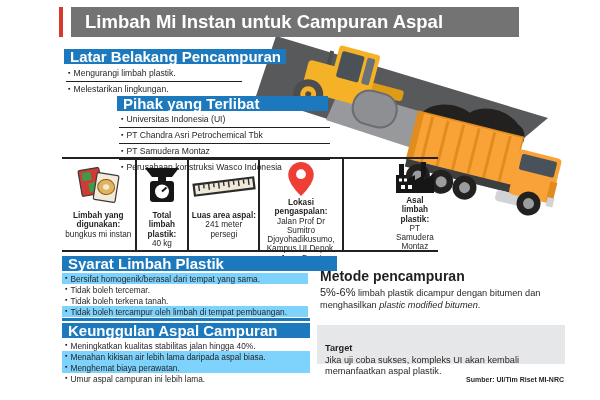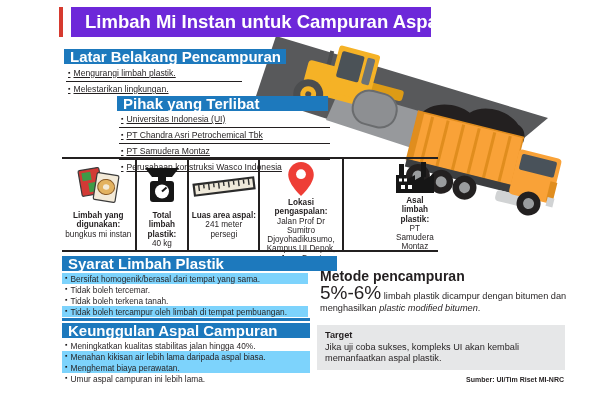--- a/index.html
+++ b/index.html
@@ -10,34 +10,34 @@
     -webkit-font-smoothing:antialiased;
   }
   .abs{position:absolute;}
 
   
   #illustration{left:0;top:0;width:600px;height:400px;z-index:1;pointer-events:none;}
 
   
   #title-accent{left:59px;top:7px;width:4px;height:30px;background:#d63a2f;z-index:3;}
   #title-bar{
-    left:71px;top:7px;width:360px;height:30px;background:#6d28d9;z-index:3;
+    left:71px;top:7px;width:448px;height:30px;background:#737373;z-index:3;
     color:#ffffff;font-size:18.5px;font-weight:bold;line-height:30px;
     padding-left:14px;box-sizing:border-box;white-space:nowrap;
   }
 
   
   .sec-h{
     background:#1d79bd;color:#ffffff;font-weight:bold;font-size:15px;
     line-height:15px;height:15px;padding-left:6px;box-sizing:border-box;
     white-space:nowrap;z-index:2;
   }
 
   
-  .blist{z-index:2;font-size:8.6px;line-height:10px;text-decoration:underline;}
+  .blist{z-index:2;font-size:8.6px;line-height:10px;}
   .blist .it{padding:2px 0 2px 2px;}
   .blist .it::before{content:"▪";margin-right:3px;font-size:7px;position:relative;top:-1px;}
   .uline{border-bottom:1px solid #231f20;}
   #latar-list{left:66px;top:66px;width:176px;}
   #pihak-list{left:119px;top:112px;width:211px;}
 
   
   #facts-row{
     left:62px;top:157px;width:376px;height:95px;z-index:2;display:flex;
     border-top:2px solid #232020;border-bottom:2px solid #232020;box-sizing:border-box;
@@ -56,25 +56,25 @@
   .striped .row::before{content:"▪";margin-right:3px;font-size:7px;position:relative;top:-1px;}
   .striped .row.shade{background:#7dd3fc;text-align:right;}
   #syarat-list{left:62px;top:273px;width:246px;}
   #keunggulan-list{left:62px;top:340px;width:248px;}
   #syarat-underline{left:62px;top:318px;width:248px;height:2.5px;background:#1d79bd;z-index:2;}
 
   
   #metode{left:320px;top:268px;width:248px;z-index:2;}
   #metode .m-h{font-weight:bold;font-size:14px;margin-bottom:3px;}
   #metode .m-body{font-size:9.2px;line-height:11.5px;}
-  #metode .big{font-size:19px;}
+  #metode .big{font-size:11px;}
   #metode .em{font-style:italic;}
   #target-box{
-    left:317px;top:325px;width:248px;height:45px;background:#e6e7e8;z-index:2;
-    padding:5px 8px;box-sizing:border-box;font-size:9.2px;line-height:11.5px;
+    left:317px;top:325px;width:248px;height:39px;background:#e6e7e8;z-index:2;
+    padding:18px 8px;box-sizing:border-box;font-size:9.2px;line-height:11.5px;
   }
   #target-box .t-h{font-weight:bold;}
   #source-line{right:36px;top:376px;z-index:2;font-size:7px;font-weight:bold;}
 </style>
 </head>
 <body>
 
 <svg id="illustration" class="abs" viewBox="0 0 600 400">
 
   <polygon points="276,36 548,118 486,170 256,96" fill="#58595b"></polygon>

